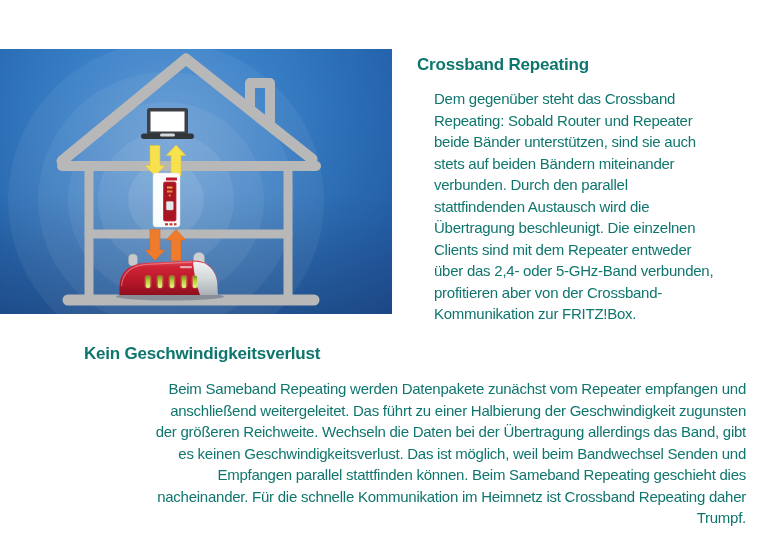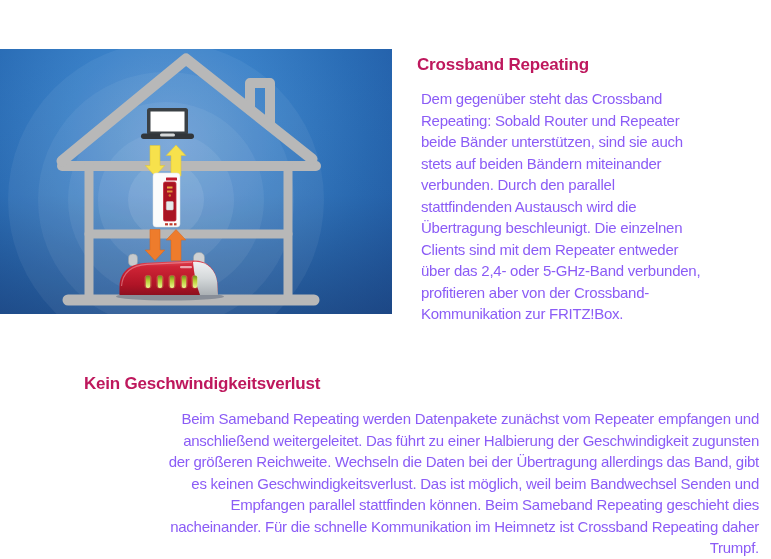--- a/index.html
+++ b/index.html
@@ -6,31 +6,31 @@
   body{
     width:771px;height:559px;position:relative;background:#ffffff;
     font-family:"Liberation Sans","DejaVu Sans",sans-serif;
     color:#1c1c1c;overflow:hidden;
   }
   .illustration{
     position:absolute;left:0;top:49px;width:392px;height:265px;margin:0;
   }
   .illustration svg{display:block;width:392px;height:265px;}
   h2{
-    margin:0;font-size:17px;font-weight:700;letter-spacing:-0.2px;color:#be185d;
+    margin:0;font-size:17px;font-weight:700;letter-spacing:-0.2px;color:#0f766e;
     line-height:20px;white-space:pre;
   }
   p.body-text{
-    margin:4px;font-size:15px;line-height:21.5px;letter-spacing:-0.25px;
-    white-space:pre;color:#8b5cf6;
+    margin:17px;font-size:15px;line-height:21.5px;letter-spacing:-0.25px;
+    white-space:pre;color:#0f766e;
   }
   .col-right{position:absolute;left:417px;top:55px;width:345px;}
   .col-right p.body-text{margin-top:13px;}
   .section-bottom{position:absolute;left:78px;top:344px;width:685px;}
-  .section-bottom h2{margin-left:6px;margin-top:30px;}
+  .section-bottom h2{margin-left:6px;}
   .section-bottom p.body-text{margin-top:14px;text-align:right;}
 </style>
 </head>
 <body>
 
 <figure class="illustration">
   <svg viewBox="0 0 392 265" xmlns="http://www.w3.org/2000/svg">
     <defs>
       <radialGradient id="bgGrad" gradientUnits="userSpaceOnUse" cx="170" cy="95" r="300">
         <stop offset="0" stop-color="#609ad8"></stop>

